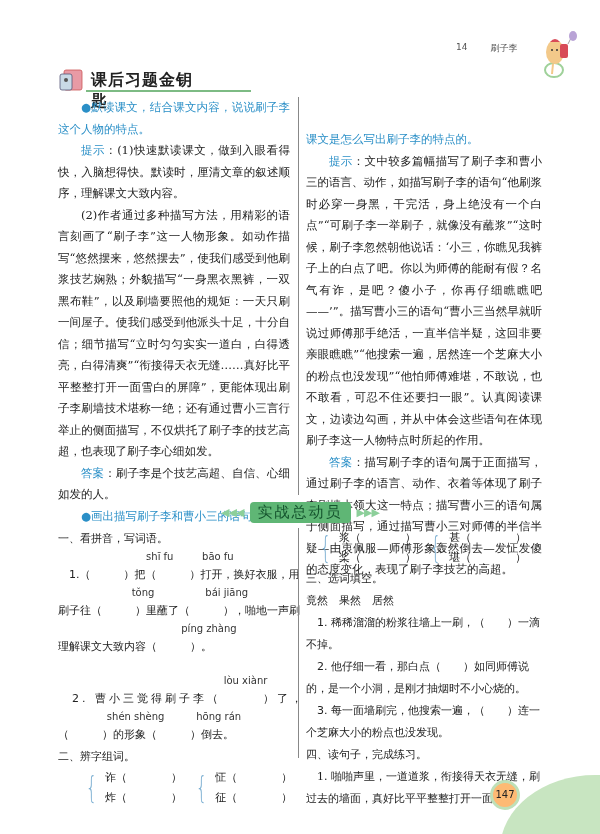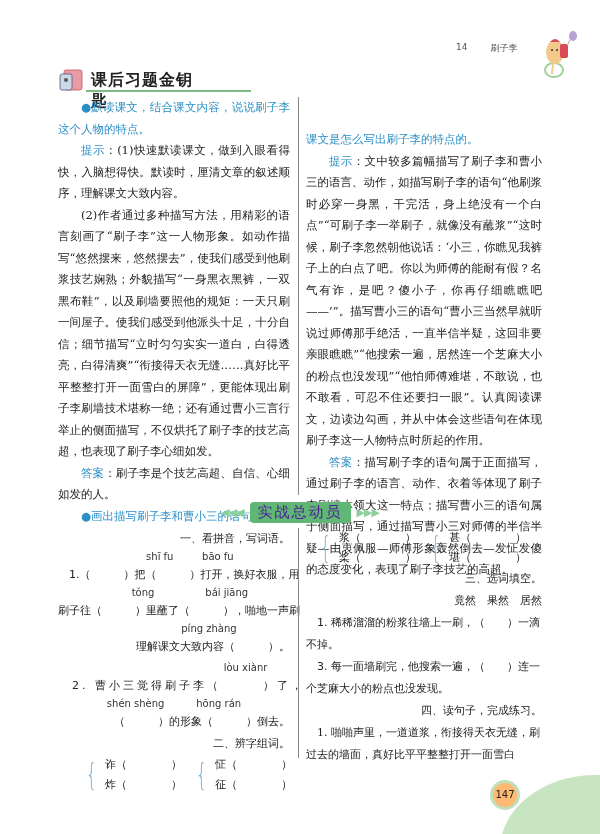--- a/index.html
+++ b/index.html
@@ -14,27 +14,27 @@
   .book-icon { position:absolute; left:0; top:0; width:28px; height:28px; }
   .col { font-size:11.5px; line-height:21.5px; text-align:justify; }
   .col p { margin:0; }
   .indent { text-indent:2em; }
   .blue { color:#2a8fc7; font-family:"DejaVu Sans", sans-serif; }
   .bullet { color:#2a8fc7; font-family:"DejaVu Sans", sans-serif; }
   .left-col { left:58px; top:97px; width:232px; }
   .right-col { left:306px; top:97px; width:236px;margin-top:32px; }
   .vdivider { left:298px; top:97px; width:1px; height:398px; background:#888; }
   .banner { left:208px; top:500px; width:184px; height:24px; display:flex; align-items:center; justify-content:center; gap:6px; }
-  .banner .pill { background:#5fb675; color:#4c1d95; font-family:"DejaVu Sans", sans-serif; font-size:15px; padding:1px 8px; border-radius:4px; letter-spacing:2px; }
+  .banner .pill { background:#5fb675; color:#14532d; font-family:"DejaVu Sans", sans-serif; font-size:15px; padding:1px 8px; border-radius:4px; letter-spacing:2px; }
   .banner .arrows { color:#8ccf9a; font-size:11px; letter-spacing:-1px; }
   .ex { font-family:"DejaVu Sans", sans-serif; font-size:11px; color:#222; }
   .ex-left { left:58px; top:528px; width:232px; }
   .ex-right { left:306px; top:528px; width:236px; }
   .vdivider2 { left:298px; top:528px; width:1px; height:230px; background:#888; }
-  .line { height:22px; line-height:22px; white-space:nowrap;text-align:right; }
+  .line { height:22px; line-height:22px; white-space:nowrap; }
   .pinyin { font-size:10px; color:#333; height:14px; line-height:14px; white-space:pre;text-align:center; }
   .pair { display:flex; align-items:center; gap:4px; margin-left:24px; }
   .brace { color:#7aaed1; font-size:30px; line-height:30px; font-weight:200; transform:scaleX(0.6); }
   .pair-items div { height:20px; line-height:20px; white-space:pre; }
   .choices { word-spacing:22px; }
   .page-num { left:490px; top:780px; width:30px; height:30px; border:3px solid #bfe0b8; border-radius:50%; background:#fdba74; font-family:"DejaVu Sans", sans-serif; font-size:10px; text-align:center; line-height:24px; color:#222; z-index:2; }
   .corner { left:500px; top:775px; width:190px; height:150px; border-radius:50%; background:#c8e5c1; z-index:1; }
 </style>
 </head>
 <body>
@@ -104,21 +104,21 @@
 </div>
 
 <div class="abs ex ex-left">
   <div class="line">一、看拼音，写词语。</div>
   <div class="pinyin">          shī fu         bāo fu</div>
   <div class="line">　1.（　　　）把（　　　）打开，换好衣服，用</div>
   <div class="pinyin">          tǒng                bái jiāng</div>
   <div class="line">刷子往（　　　）里蘸了（　　　），啪地一声刷</div>
   <div class="pinyin">                      píng zhàng</div>
   <div class="line">理解课文大致内容（　　　）。</div>
-  <div class="pinyin" style="margin-top:3px">                                             lòu xiànr</div>
+  <div class="pinyin" style="margin-top:16px">                                             lòu xiànr</div>
   <div class="line" style="letter-spacing:3px">　2. 曹小三觉得刷子李（　　　）了，</div>
   <div class="pinyin">shén shèng          hōng rán</div>
   <div class="line">（　　　）的形象（　　　）倒去。</div>
   <div class="line">二、辨字组词。</div>
   <div style="display:flex; gap:10px;">
     <div class="pair">
       <span class="brace">{</span>
       <div class="pair-items">
         <div>诈（　　　　）</div>
         <div>炸（　　　　）</div>
@@ -149,19 +149,20 @@
       <span class="brace">{</span>
       <div class="pair-items">
         <div>甚（　　　　）</div>
         <div>堪（　　　　）</div>
       </div>
     </div>
   </div>
   <div class="line">三、选词填空。</div>
   <div class="line choices">竟然　果然　居然</div>
   <div style="line-height:22px; white-space:normal">　1. 稀稀溜溜的粉浆往墙上一刷，（　　）一滴不掉。</div>
+  <div style="line-height:22px; white-space:normal">　2. 他仔细一看，那白点（　　）如同师傅说的，是一个小洞，是刚才抽烟时不小心烧的。</div>
   <div style="line-height:22px; white-space:normal">　3. 每一面墙刷完，他搜索一遍，（　　）连一个芝麻大小的粉点也没发现。</div>
   <div class="line">四、读句子，完成练习。</div>
   <div style="line-height:22px; white-space:normal; font-family:'DejaVu Serif', serif">　1. 啪啪声里，一道道浆，衔接得天衣无缝，刷过去的墙面，真好比平平整整打开一面雪白</div>
 </div>
 
 <div class="abs corner"></div>
 <div class="abs page-num">147</div>
 
 </body></html>

